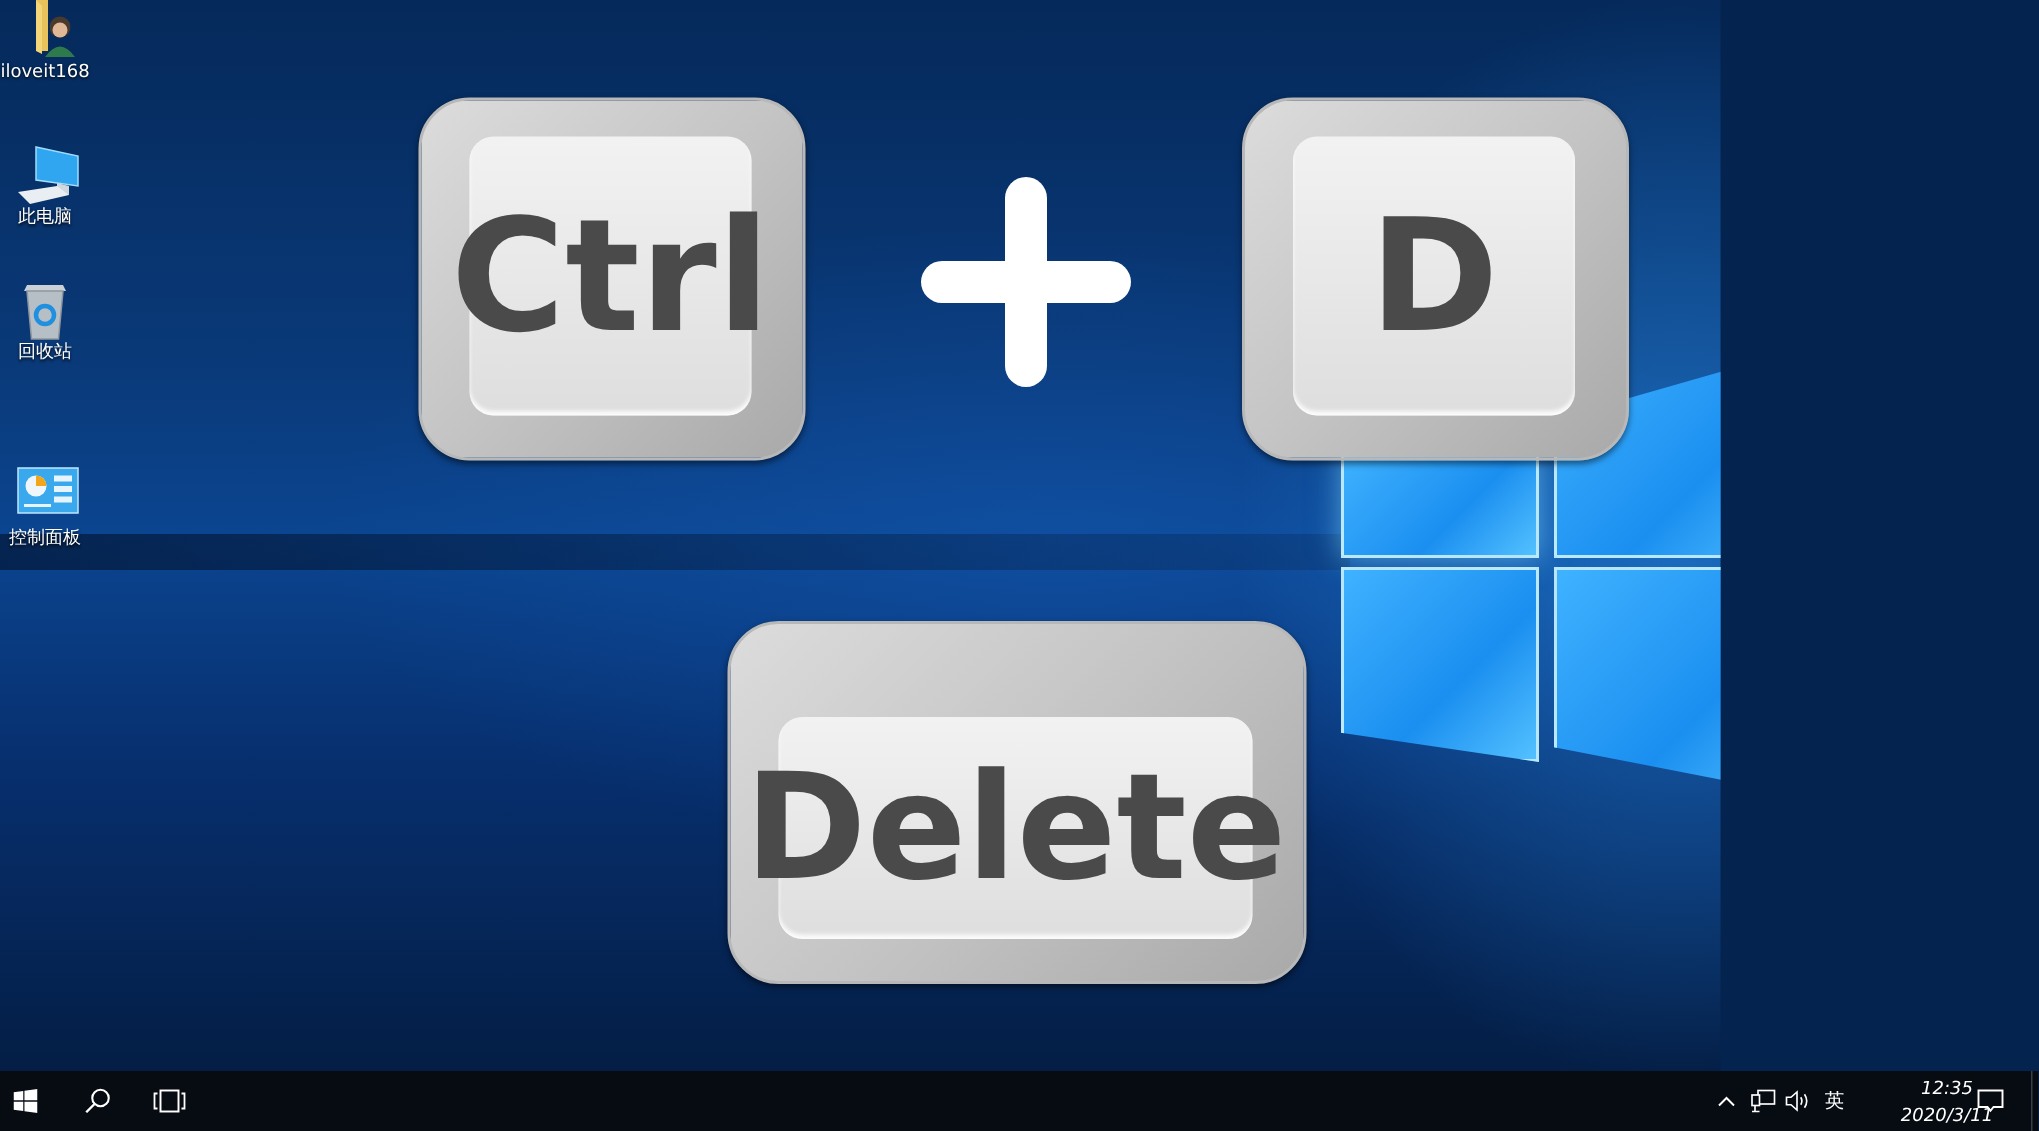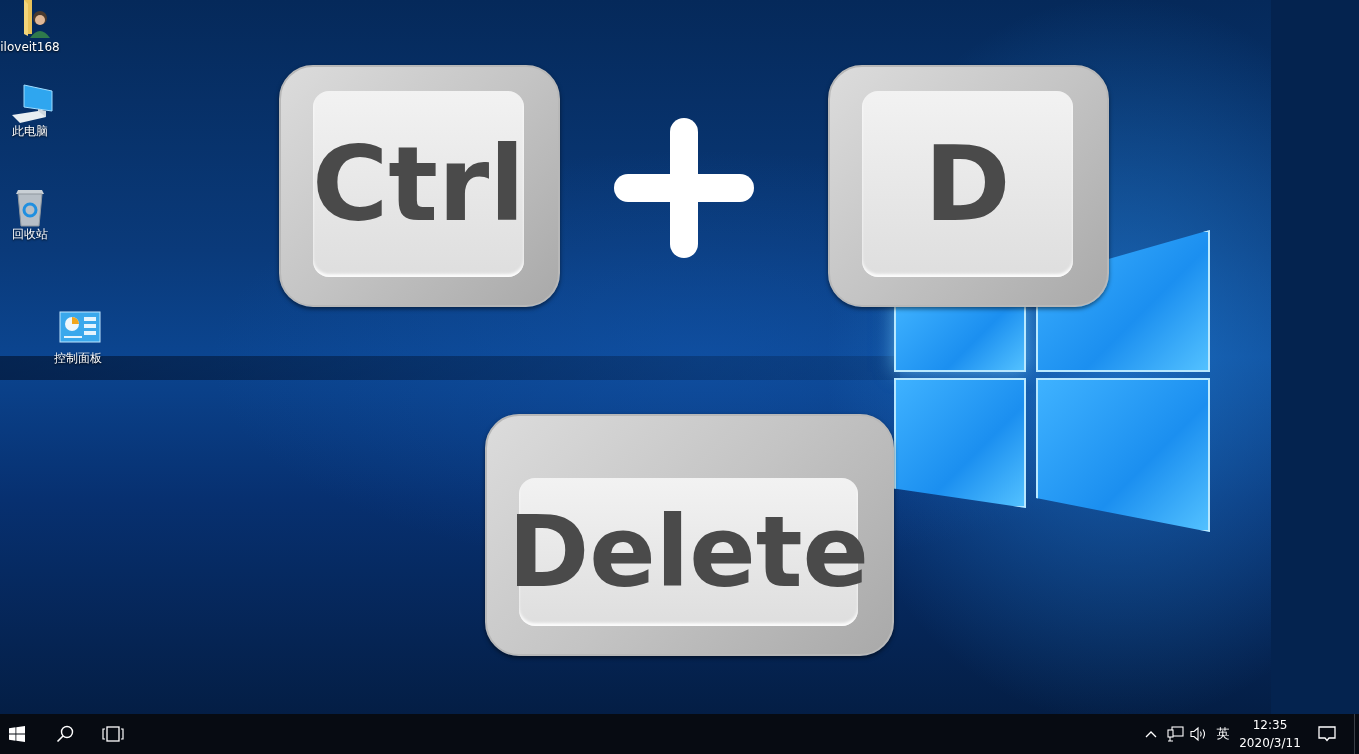--- a/index.html
+++ b/index.html
@@ -2,21 +2,21 @@
 <html><head>
 <meta charset="utf-8">
 <style>
   html, body { margin:0; padding:0; }
   body {
     width:1359px; height:754px; overflow:hidden; position:relative;
     font-family: "DejaVu Sans", "Liberation Sans", sans-serif;
     background: #04234f;
   }
   .desktop {
-    position:absolute; left:0; top:0; width:1271px; height:714px; overflow:hidden;
+    position:absolute; left:0; top:0; width:1147px; height:714px; overflow:hidden;
     background:
       radial-gradient(ellipse 420px 520px at 1120px 360px, rgba(40,140,230,0.55), rgba(10,60,140,0) 70%),
       radial-gradient(ellipse 700px 300px at 700px 360px, rgba(20,90,180,0.45), rgba(0,0,0,0) 70%),
       linear-gradient(180deg, #05295a 0%, #0a3a7a 35%, #0b4590 50%, #073070 70%, #041e45 100%);
   }
   .shadow-band {
     position:absolute; left:0; top:356px; width:900px; height:24px;
     background: linear-gradient(90deg, rgba(0,10,30,0.55), rgba(0,20,50,0.2));
   }
   
@@ -37,21 +37,20 @@
   }
   .icon-item .label { display:block; margin-top:2px; white-space:nowrap; }
   .ico { width:40px; height:38px; margin:0 auto; position:relative; }
 
   
   .key {
     position:absolute; border-radius:34px;
     background: linear-gradient(135deg, #dcdcdc 0%, #c4c4c4 50%, #a9a9a9 100%);
     border:2px solid #b8b8b8;
     box-shadow: 0 2px 4px rgba(0,0,0,0.5);
-    padding-left: 23px;
   }
   .key .cap {
     position:absolute; left:32px; top:24px; right:34px; bottom:28px;
     border-radius:16px;
     background: linear-gradient(180deg, #f2f2f2 0%, #e6e6e6 60%, #dedede 100%);
     box-shadow: inset 0 -3px 3px rgba(255,255,255,0.9);
     display:flex; align-items:center; justify-content:center;
     color:#4a4a4a; font-weight:bold;
     font-family: "DejaVu Sans", "Liberation Sans", sans-serif;
   }
@@ -59,21 +58,21 @@
   .plus .h { position:absolute; left:0; top:56px; width:140px; height:28px; background:#fff; border-radius:14px; }
   .plus .v { position:absolute; left:56px; top:0; width:28px; height:140px; background:#fff; border-radius:14px; }
 
   
   .taskbar {
     position:absolute; left:0; top:714px; width:1359px; height:40px;
     background:#070b12; color:#fff;
   }
   .tb-btn { position:absolute; top:0; height:40px; display:flex; align-items:center; justify-content:center; }
   .tray-text { font-size:12px; color:#fff; }
-  .clock { position:absolute; left:1232px; top:2px; width:76px; text-align:center; font-size:12px; line-height:18px; }
+  .clock { position:absolute; left:1260px; top:2px; width:76px; text-align:center; font-size:12px; line-height:18px;font-style:italic; }
 </style>
 </head>
 <body>
 
 <div class="desktop">
   <div class="shadow-band"></div>
 
   <div class="win-logo">
     <div class="pane tl"></div>
     <div class="pane tr"></div>
@@ -87,21 +86,21 @@
         <path d="M14 0 h8 v34 h-8 z" fill="#e8c25a"></path>
         <path d="M14 0 l4 4 v32 l-4 -2 z" fill="#f3d57a"></path>
         <circle cx="30" cy="18" r="7" fill="#4a3a2e"></circle>
         <circle cx="30" cy="20" r="5" fill="#e0b898"></circle>
         <path d="M20 38 q10 -14 20 0 z" fill="#2f7a4c"></path>
       </svg>
     </div>
     <span class="label">iloveit168</span>
   </div>
 
-  <div class="icon-item" style="top:83px;">
+  <div class="icon-item" style="top:96px;">
     <div class="ico">
       <svg width="44" height="42" viewBox="0 0 44 42">
         <path d="M14 2 L42 8 L42 28 L14 24 Z" fill="#2fa6ef" stroke="#9fdcff" stroke-width="1"></path>
         <path d="M28 26 l0 6 l8 2 l0 -6z" fill="#cfd8df"></path>
         <path d="M2 32 L28 28 L36 34 L10 40 Z" fill="#e8eef2"></path>
       </svg>
     </div>
     <span class="label">此电脑</span>
   </div>
 
@@ -109,21 +108,21 @@
     <div class="ico">
       <svg width="40" height="42" viewBox="0 0 40 42">
         <path d="M8 4 h24 l2 4 h-28 z" fill="#c9d0d6"></path>
         <path d="M8 8 h24 l-3 32 h-18 z" fill="#b6bec6" stroke="#8e979f" stroke-width="1"></path>
         <circle cx="20" cy="24" r="6" fill="none" stroke="#1f8fe0" stroke-width="3"></circle>
       </svg>
     </div>
     <span class="label">回收站</span>
   </div>
 
-  <div class="icon-item" style="top:310px;padding-left:48px;">
+  <div class="icon-item" style="top:310px;">
     <div class="ico">
       <svg width="44" height="36" viewBox="0 0 44 36">
         <rect x="2" y="2" width="40" height="30" fill="#3aa8ec" stroke="#bfe6ff" stroke-width="1"></rect>
         <circle cx="14" cy="14" r="7" fill="#eef6fb"></circle>
         <path d="M14 14 L14 7 A7 7 0 0 1 21 14 Z" fill="#f2a61c"></path>
         <rect x="26" y="7" width="12" height="4" fill="#e5f4fd"></rect>
         <rect x="26" y="14" width="12" height="4" fill="#e5f4fd"></rect>
         <rect x="26" y="21" width="12" height="4" fill="#e5f4fd"></rect>
         <rect x="6" y="26" width="18" height="2" fill="#e5f4fd"></rect>
       </svg>

